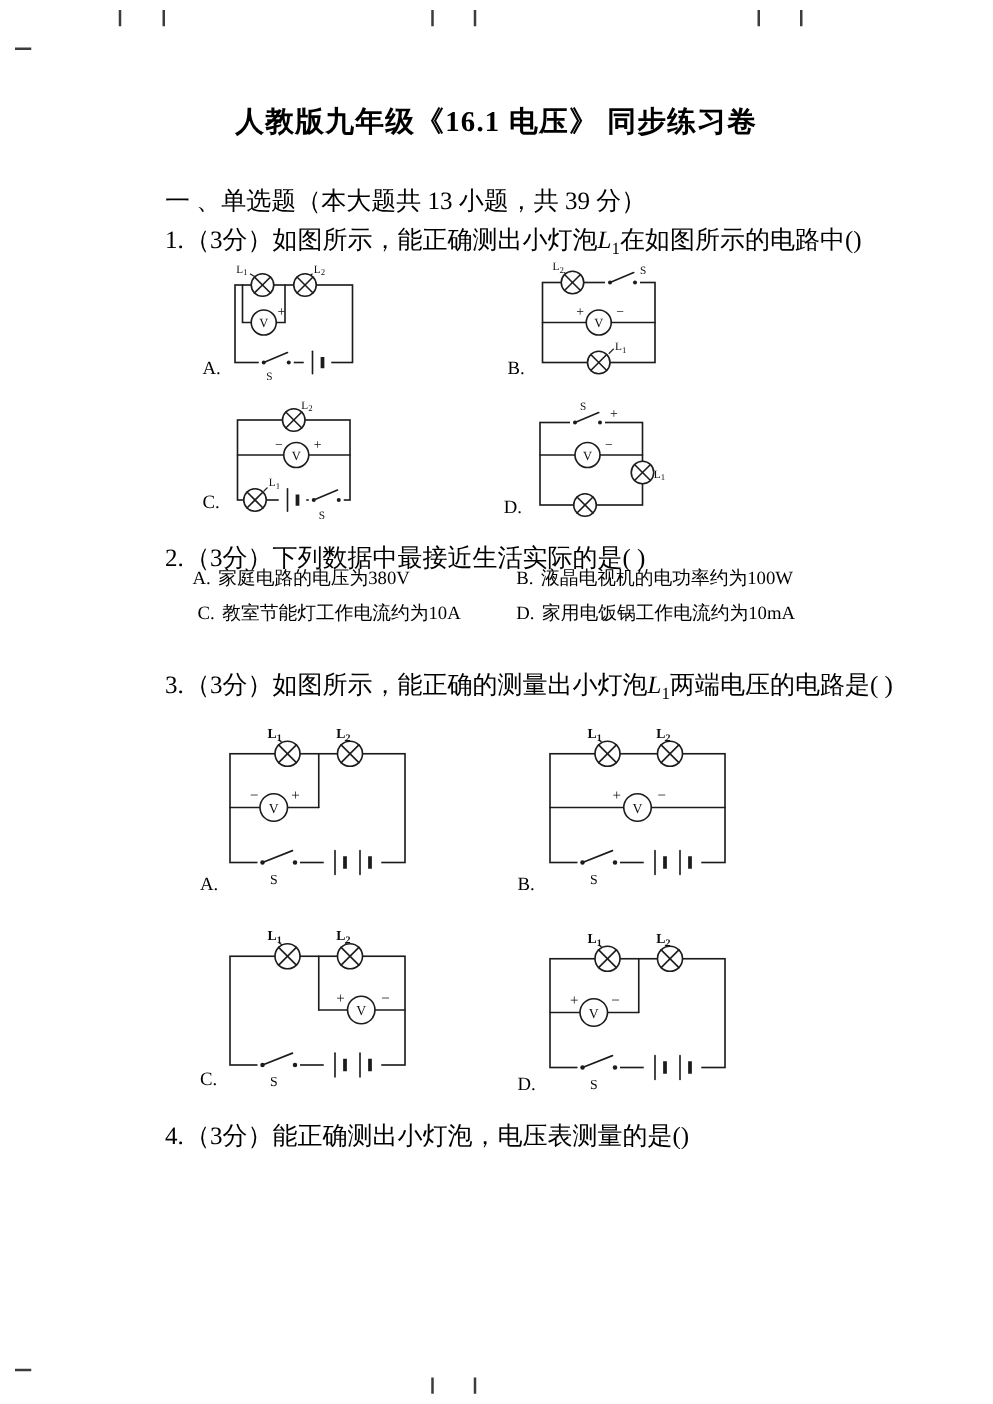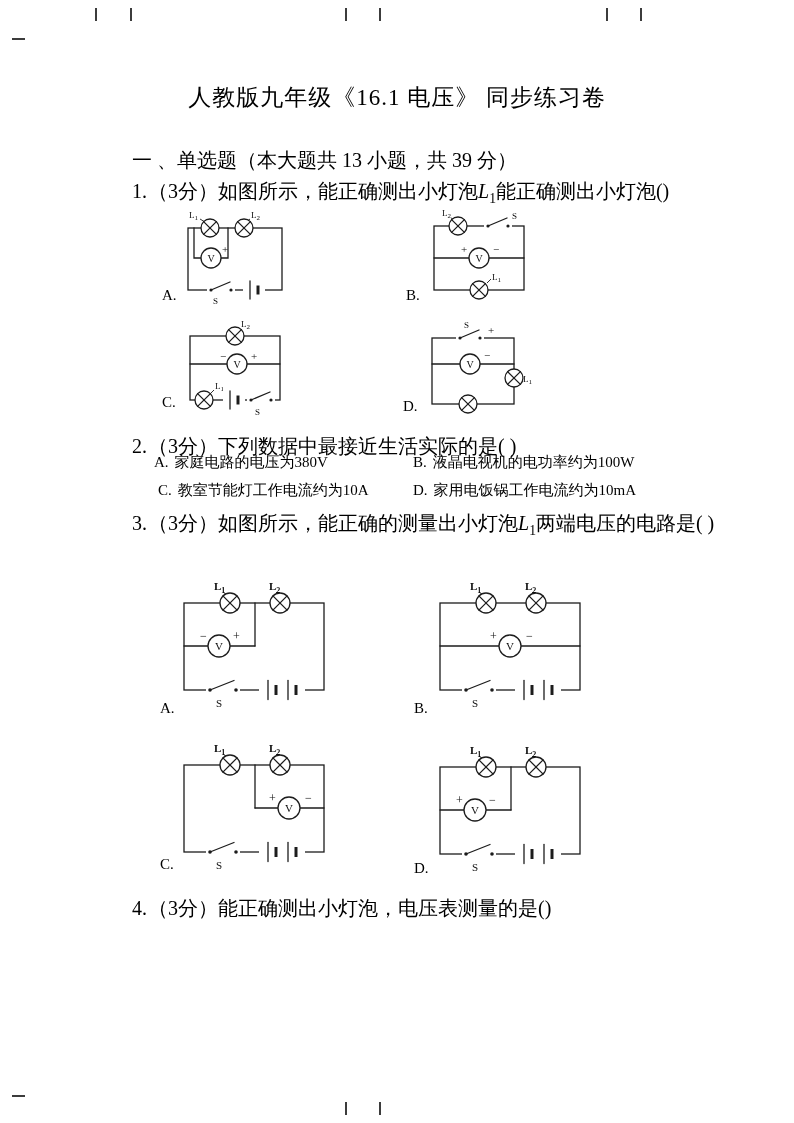--- a/index.html
+++ b/index.html
@@ -5,21 +5,21 @@
   html,body{margin:0;padding:0;}
   body{
     width:794px;height:1123px;position:relative;background:#ffffff;
     font-family:"Liberation Serif", serif;color:#000;overflow:hidden;
   }
   .mark{position:absolute;background:#3c3c3c;}
   .mark.v{width:2px;height:13px;}
   .mark.h{width:13px;height:2px;}
   .title{
     position:absolute;left:0;right:0;top:82px;margin:0;text-align:center;
-    font-size:23px;font-weight:400;letter-spacing:1px;
+    font-size:23px;font-weight:700;letter-spacing:1px;
   }
   .line{position:absolute;left:132px;font-size:20px;white-space:nowrap;}
   .opt{position:absolute;font-size:15px;white-space:nowrap;}
   .opt .lbl{margin-right:6px;}
   .figlabel{position:absolute;font-size:15px;}
   .fig{position:absolute;}
   .qnum{margin-right:1px;}
   sub{font-size:0.68em;}
   i{font-style:italic;}
   
@@ -84,21 +84,21 @@
   <div class="mark h" style="left:12px;top:38px"></div>
   <div class="mark h" style="left:12px;top:1095px"></div>
   <div class="mark v" style="left:345px;top:1102px"></div>
   <div class="mark v" style="left:379px;top:1102px"></div>
 
   <h1 class="title">人教版九年级《16.1 电压》 同步练习卷</h1>
 
   <div class="line" style="top:147px">一 、单选题（本大题共 13 小题，共 39 分）</div>
 
   <div class="line" style="top:178px">
-    <span class="qnum">1.</span><span>（3分）</span><span>如图所示，能正确测出小灯泡</span><i>L</i><sub>1</sub><span>能正确测出小灯泡()</span>
+    <span class="qnum">1.</span><span>（3分）</span><span>如图所示，能正确测出小灯泡</span><i>L</i><sub>1</sub><span>在如图所示的电路中()</span>
   </div>
 
   <div class="fig" style="left:180px;top:206px">
     <svg width="108" height="100" viewBox="0 0 108 100">
       <g>
         <rect class="wire" x="8" y="22" width="94" height="62"></rect>
         <polyline class="wire" points="14,22 14,52 21,52"></polyline>
         <polyline class="wire" points="41,52 48,52 48,22"></polyline>
         <line class="lead" x1="20" y1="13" x2="25" y2="16"></line>
         <line class="lead" x1="70" y1="13" x2="66" y2="16"></line>
@@ -190,21 +190,21 @@
   <div class="opt" style="left:413px;top:453px">
     <span class="lbl">B.</span><span>液晶电视机的电功率约为100W</span>
   </div>
   <div class="opt" style="left:158px;top:481px">
     <span class="lbl">C.</span><span>教室节能灯工作电流约为10A</span>
   </div>
   <div class="opt" style="left:413px;top:481px">
     <span class="lbl">D.</span><span>家用电饭锅工作电流约为10mA</span>
   </div>
 
-  <div class="line" style="top:510px">
+  <div class="line" style="top:534px">
     <span class="qnum">3.</span><span>（3分）</span><span>如图所示，能正确的测量出小灯泡</span><i>L</i><sub>1</sub><span>两端电压的电路是( )</span>
   </div>
 
   <div class="fig" style="left:172px;top:578px">
     <svg width="165" height="135" viewBox="0 0 165 135">
       <g>
         <rect class="wire" x="12" y="25" width="140" height="87"></rect>
         <line class="wire" x1="83" y1="25" x2="83" y2="68"></line>
         <line class="wire" x1="12" y1="68" x2="83" y2="68"></line>
         <line class="lead" x1="51" y1="14" x2="55" y2="17"></line>

